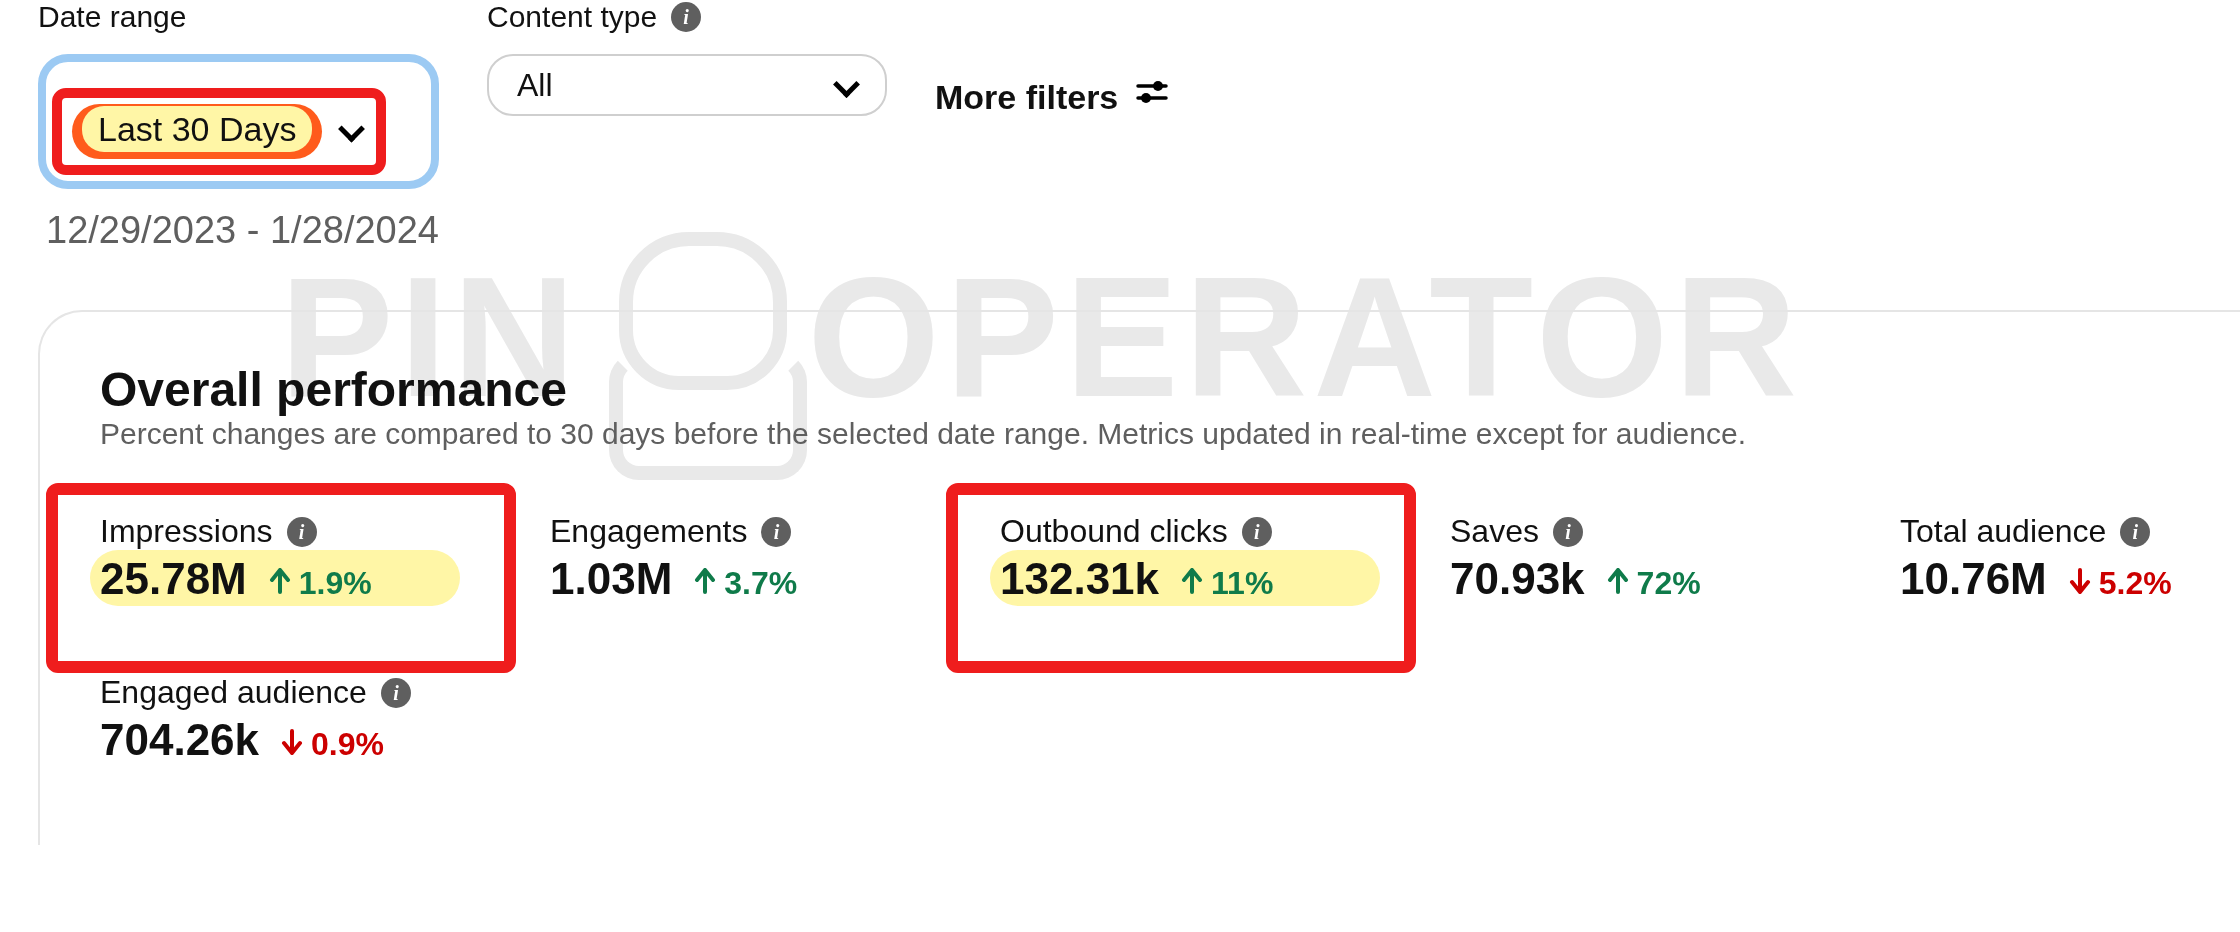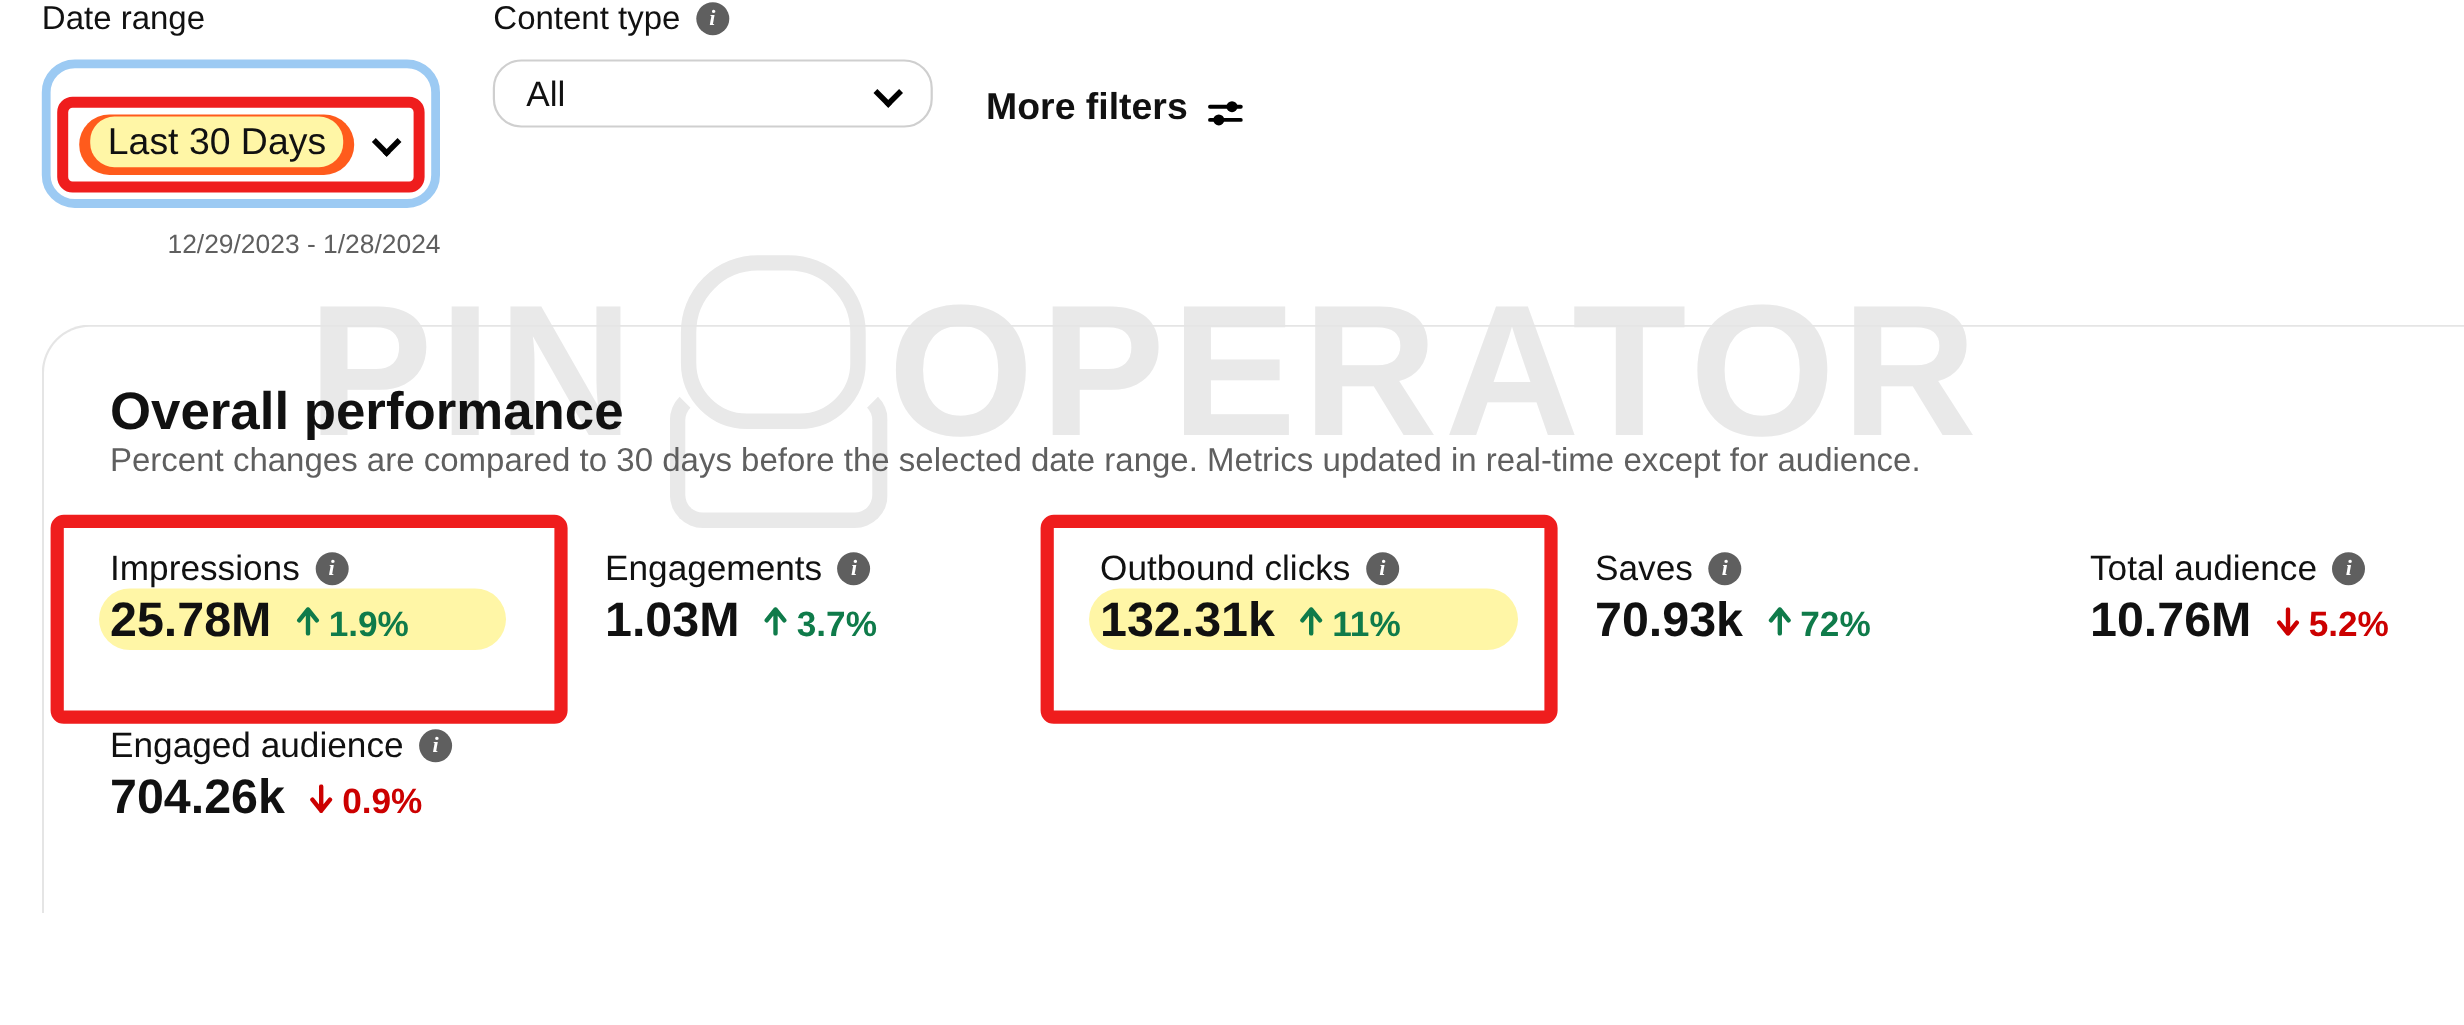--- a/index.html
+++ b/index.html
@@ -157,30 +157,30 @@
     font-size: 34px;
     font-weight: 500;
   }
   .date-range-inner .chev {
     position: absolute;
     right: 14px;
     top: 50%;
     transform: translateY(-60%);
   }
   .date-range-text {
-    font-size: 24px;
+    font-size: 38px;
     color: var(--muted);
     margin-top: 20px;
-    margin-left: 20px;
+    margin-left: 8px;
     text-align: right;
   }
 
   .more-filters {
     display: flex;
-    align-items: flex-end;
+    align-items: flex-start;
     gap: 18px;
     font-size: 34px;
     font-weight: 700;
     margin-top: 78px;
     cursor: pointer;
   }
   .sliders-icon { width: 32px; height: 28px; }
 
   
   .panel {

